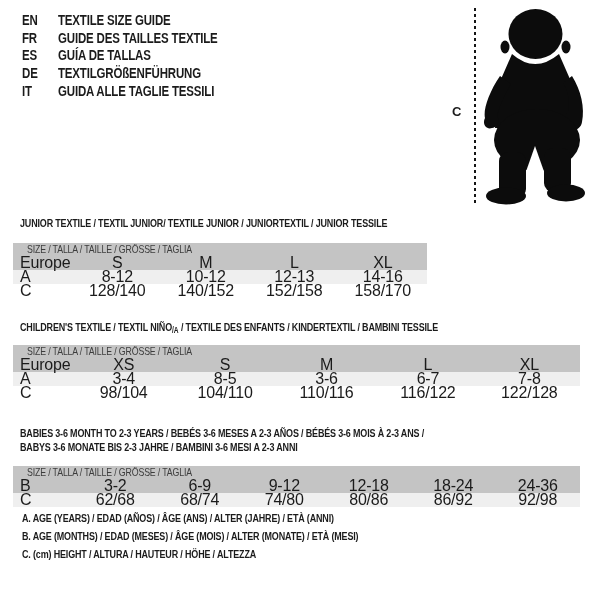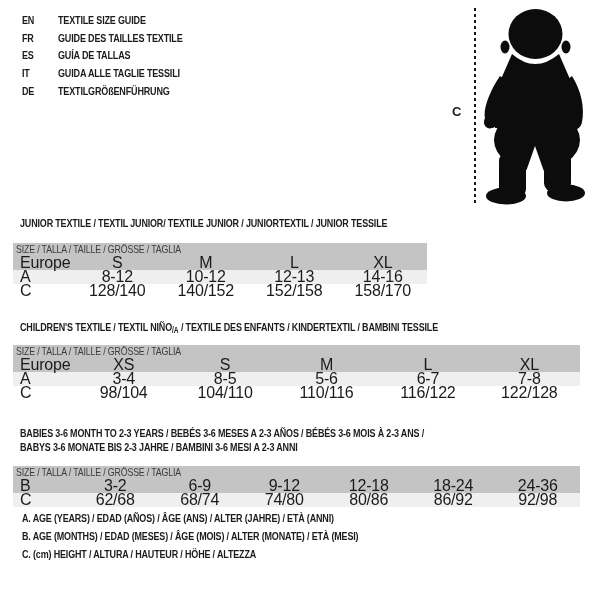--- a/index.html
+++ b/index.html
@@ -3,38 +3,38 @@
 <meta charset="utf-8">
 <style>
   *{box-sizing:border-box;margin:0;padding:0}
   html,body{background:#fff}
   body{width:600px;height:600px;font-family:"Liberation Sans",sans-serif;
        color:var(--ink,#1b1b1b);letter-spacing:-0.2px;}
   .canvas{position:relative;width:600px;height:600px;background:#fff;overflow:hidden}
 
   
   .lang-list{position:absolute;left:22px;top:11px}
-  .lang-row{display:flex;height:17.8px;align-items:center;font-weight:700;font-size:11px;white-space:nowrap}
+  .lang-row{display:flex;height:17.8px;align-items:center;font-weight:700;font-size:14px;white-space:nowrap}
   .lang-code{width:36px;transform:scaleX(.82);transform-origin:0 50%}
   .lang-label{transform:scaleX(.82);transform-origin:0 50%}
 
   
   .measure-line{position:absolute;left:474px;top:8px;width:2px;height:198px;
     background:repeating-linear-gradient(to bottom,#151515 0 3px,transparent 3px 6px)}
   .measure-label{position:absolute;left:452px;top:104px;font-weight:700;font-size:13px}
   .silhouette{position:absolute;left:478px;top:6px;width:120px;height:202px}
 
   
   .sec-title{position:absolute;left:20px;font-weight:700;font-size:11.5px;line-height:14px;
     white-space:nowrap;transform:scaleX(.78);transform-origin:0 0}
   .sub{font-size:8.5px;vertical-align:-2px;letter-spacing:0}
 
   
   .size-bar{position:absolute;left:13px;height:30px;background:var(--bar,#c4c4c4);
-    color:#3c3c3c;font-size:11px;line-height:13px;padding-left:3px;white-space:nowrap;overflow:hidden}
+    color:#3c3c3c;font-size:11px;line-height:13px;padding-left:14px;white-space:nowrap;overflow:hidden}
   .bar-text{display:inline-block;transform:scaleX(.8);transform-origin:0 50%}
 
   
   .tbl{position:absolute;left:13px}
   .trow{display:flex;height:14px;font-size:16px;line-height:14px}
   .trow.stripe{background:var(--stripe,#efefef)}
   .tlabel{width:60px;padding-left:7px;flex:none}
   .tcell{flex:1;text-align:center}
 
   
@@ -54,26 +54,26 @@
       </div>
       <div class="lang-row">
         <span class="lang-code">FR</span>
         <span class="lang-label">GUIDE DES TAILLES TEXTILE</span>
       </div>
       <div class="lang-row">
         <span class="lang-code">ES</span>
         <span class="lang-label">GUÍA DE TALLAS</span>
       </div>
       <div class="lang-row">
+        <span class="lang-code">DE</span>
+        <span class="lang-label">TEXTILGRÖßENFÜHRUNG</span>
+      </div>
+      <div class="lang-row">
         <span class="lang-code">IT</span>
         <span class="lang-label">GUIDA ALLE TAGLIE TESSILI</span>
-      </div>
-      <div class="lang-row">
-        <span class="lang-code">DE</span>
-        <span class="lang-label">TEXTILGRÖßENFÜHRUNG</span>
       </div>
     </div>
 
   <div class="measure-line"></div>
   <div class="measure-label">C</div>
   <svg class="silhouette" viewBox="0 0 120 202" aria-hidden="true">
     <g fill="#0c0c0c">
       <ellipse cx="27" cy="41" rx="4.5" ry="6.5"></ellipse>
       <ellipse cx="88" cy="41" rx="4.5" ry="6.5"></ellipse>
       <ellipse cx="57.5" cy="28" rx="27" ry="25"></ellipse>
@@ -127,21 +127,21 @@
         <div class="tcell">XS</div>
         <div class="tcell">S</div>
         <div class="tcell">M</div>
         <div class="tcell">L</div>
         <div class="tcell">XL</div>
       </div>
       <div class="trow stripe">
         <div class="tlabel">A</div>
         <div class="tcell">3-4</div>
         <div class="tcell">8-5</div>
-        <div class="tcell">5-6</div>
+        <div class="tcell">3-6</div>
         <div class="tcell">6-7</div>
         <div class="tcell">7-8</div>
       </div>
       <div class="trow">
         <div class="tlabel">C</div>
         <div class="tcell">98/104</div>
         <div class="tcell">104/110</div>
         <div class="tcell">110/116</div>
         <div class="tcell">116/122</div>
         <div class="tcell">122/128</div>

